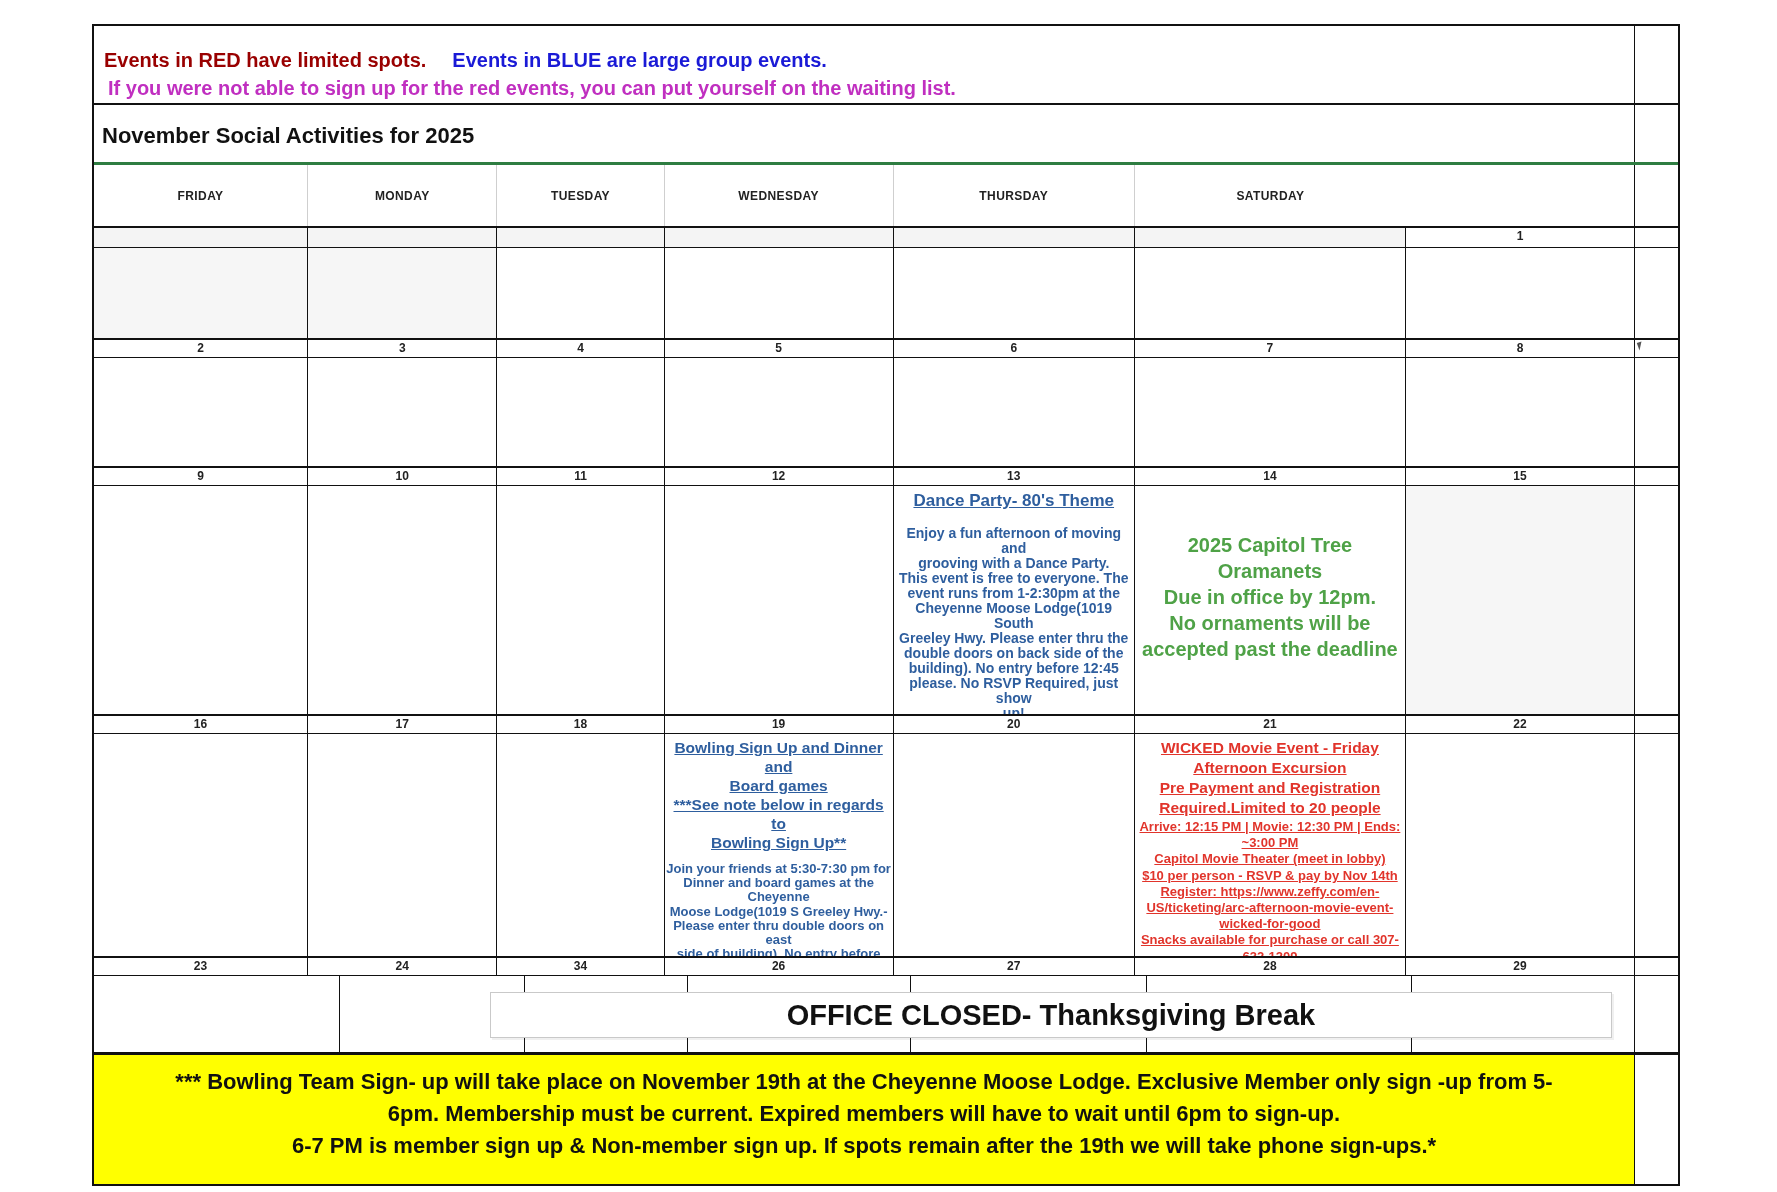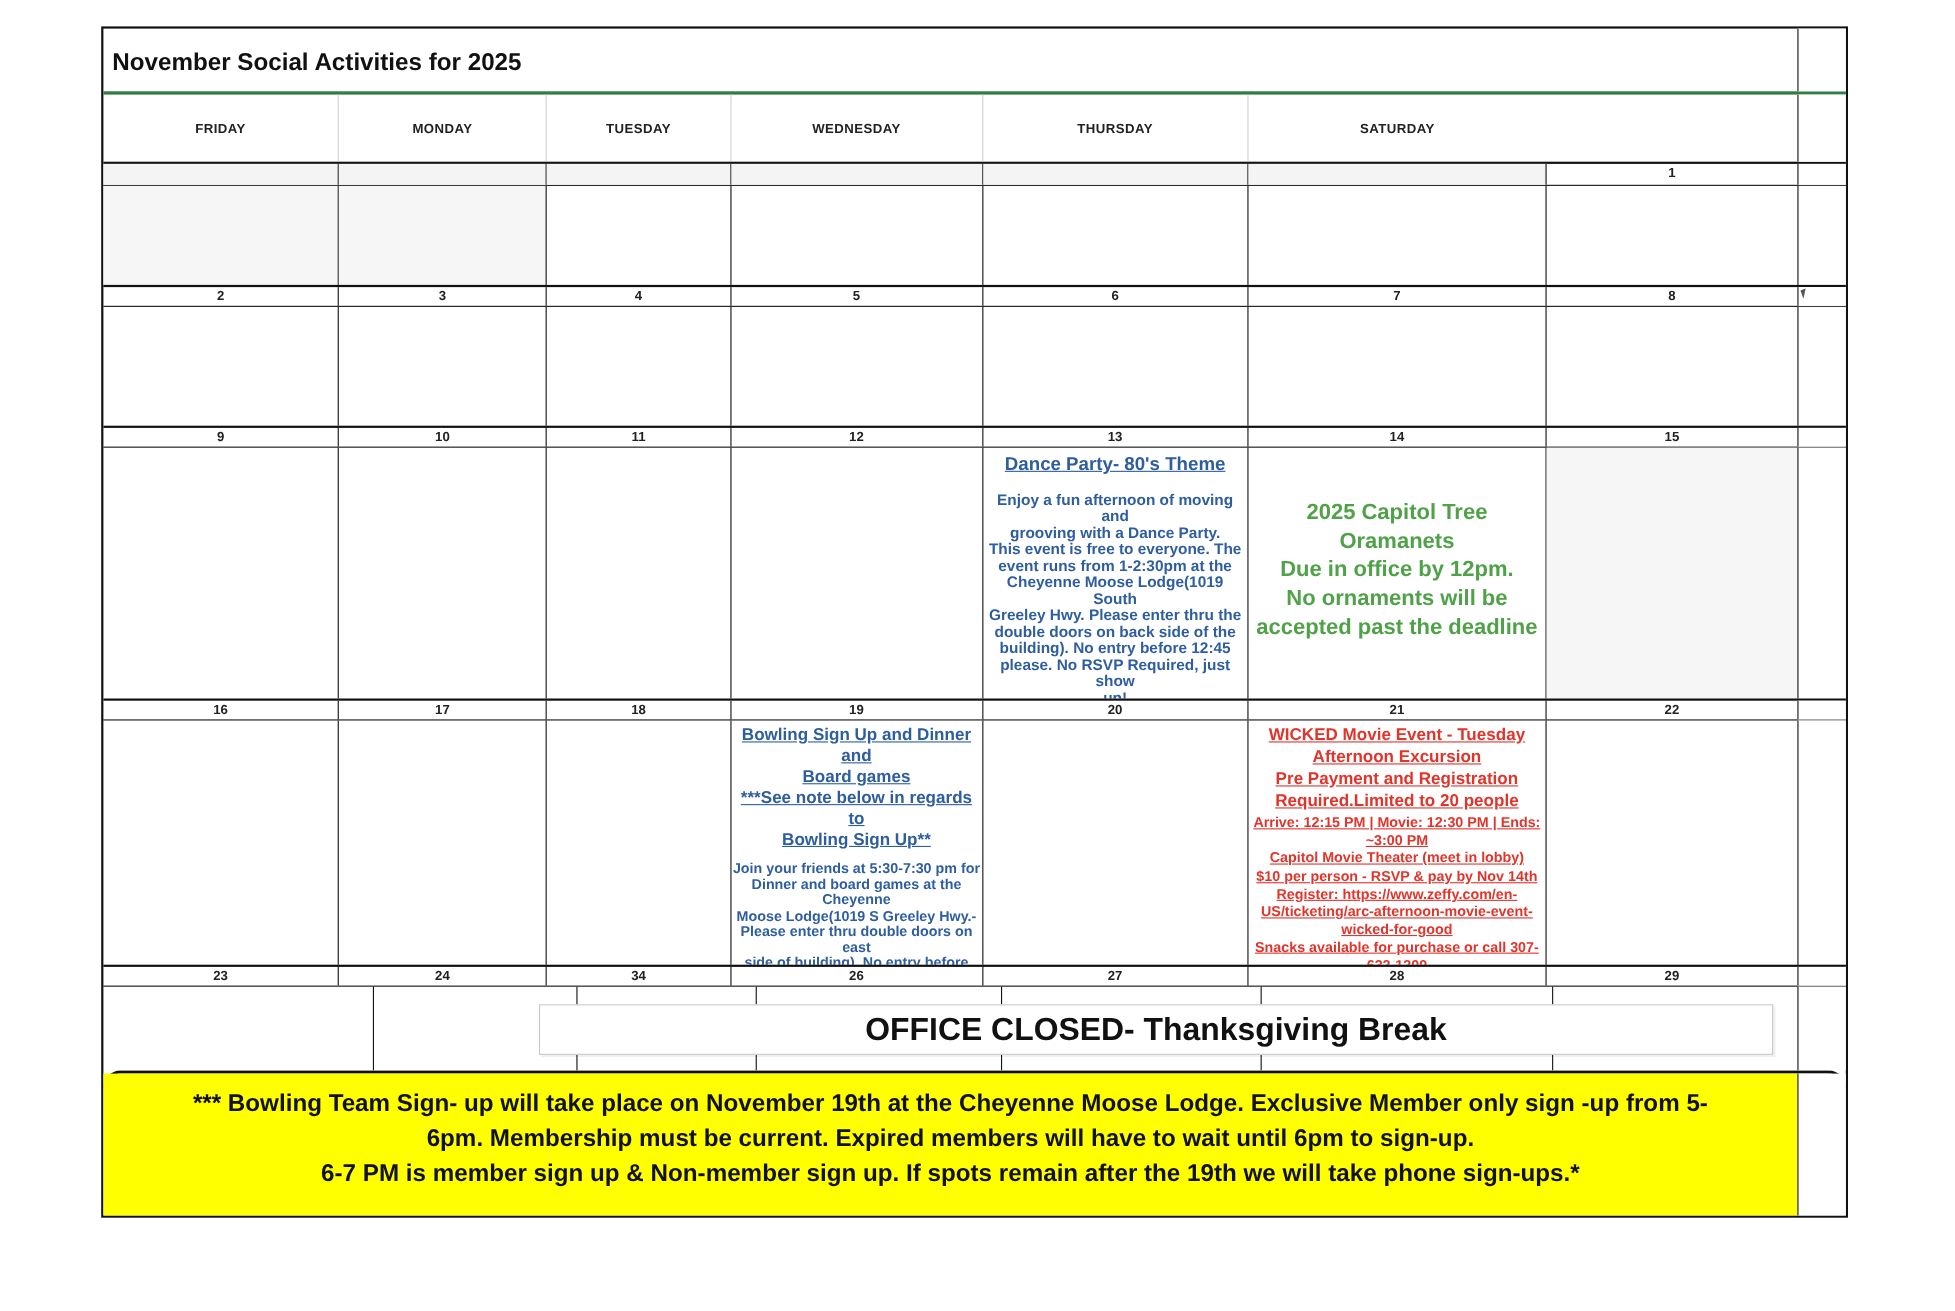--- a/index.html
+++ b/index.html
@@ -52,35 +52,42 @@
   .wicked-header{font-size:15.5px;line-height:20px;padding-top:4px;}
   .wicked-details{font-size:13px;line-height:16.2px;padding-top:1px;}
 
   
   .banner{position:absolute;left:23.2%;width:72.4%;top:16px;height:44px;background:#fff;
           border:1px solid #c9c9c9;box-shadow:2px 2px 0 rgba(0,0,0,0.06);
           display:flex;align-items:center;justify-content:center;}
   .banner span{font-size:29px;font-weight:bold;color:#111;}
 
   
-  .yellow-row{border-top:3px solid #111;height:132px;border-radius:16px;}
+  .yellow-row{border-top:3px solid #111;height:132px;}
   .yellow-row .main{background:#ffff00;}
   .yellow-note{white-space:pre-line;text-align:center;font-weight:bold;color:#111;
                font-size:22px;line-height:32px;padding-top:11px;}
 
   
   .cursor{position:absolute;left:3px;top:2px;width:0;height:0;
           border-top:8px solid #555;border-right:5px solid transparent;transform:rotate(-20deg);}
 </style>
 </head>
 <body>
 
 <div class="stage">
   <div class="cal">
 
+    <div class="row legend-row">
+      <div class="main legend">
+        <div><span class="red">Events in RED have limited spots.</span><span class="blue">Events in BLUE are large group events.</span></div>
+        <div class="magenta">If you were not able to sign up for the red events, you can put yourself on the waiting list.</div>
+      </div>
+      <div class="narrow"></div>
+    </div>
 
     <div class="row title-row">
       <div class="main">
           <h1>November Social Activities for 2025</h1>
         </div>
       <div class="narrow"></div>
     </div>
 
     <div class="row header-row">
       <div class="main grid7">
@@ -218,21 +225,21 @@
 Please enter thru double doors on east
 side of building). No entry before 5:30
 please.
 Dinner ranges from $10-15 depending on
 what you order.
 No RSVP required, just show up.
 This Month features Disney Trivia</div>
         </div>
         <div></div>
         <div>
-          <div class="evt evt-red wicked-header">WICKED Movie Event - Tuesday
+          <div class="evt evt-red wicked-header">WICKED Movie Event - Friday
 Afternoon Excursion
 Pre Payment and Registration
 Required.Limited to 20 people</div>
           <div class="evt evt-red wicked-details">Arrive: 12:15 PM | Movie: 12:30 PM | Ends:
 ~3:00 PM
 Capitol Movie Theater (meet in lobby)
 $10 per person - RSVP &amp; pay by Nov 14th
 Register: https://www.zeffy.com/en-
 US/ticketing/arc-afternoon-movie-event-
 wicked-for-good

